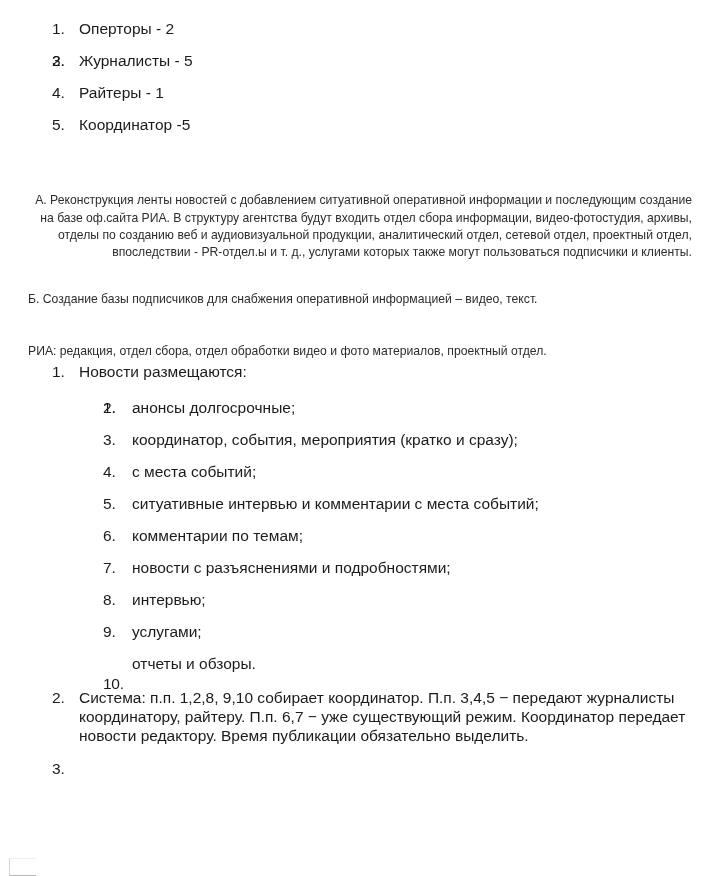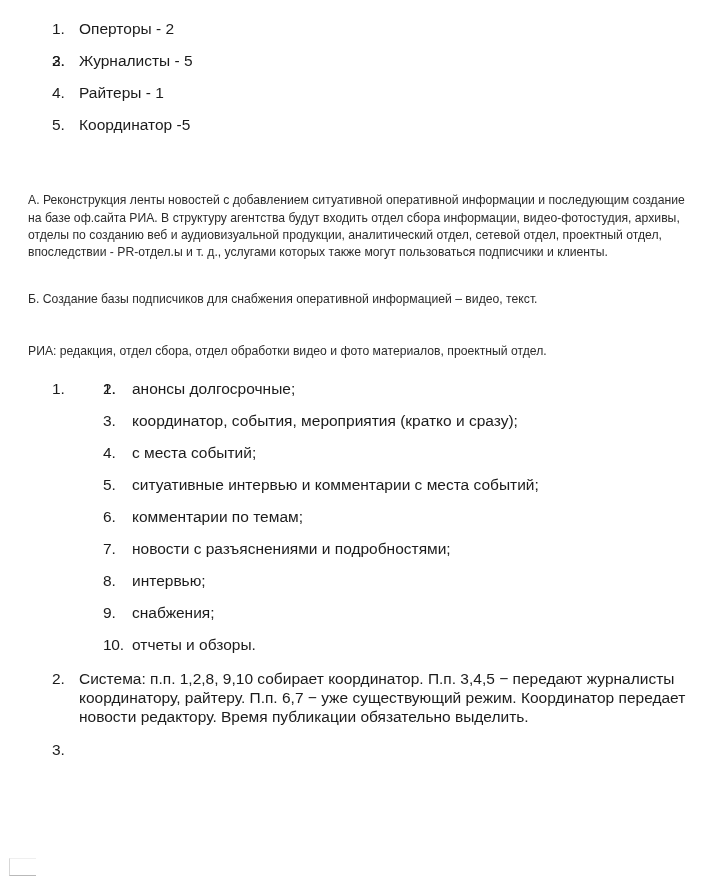--- a/index.html
+++ b/index.html
@@ -81,34 +81,36 @@
   .sublist > li > .marker {
     position: absolute;
     left: 0;
     top: 0;
     width: 24px;
     text-align: left;
   }
   .sublist > li > .marker.wide {
     width: 26px;
     letter-spacing: -0.3px;
+    margin-top: 20px;
   }
 
   
   .para {
     position: absolute;
     font-size: 12.2px;
     line-height: 17.4px;
     color: #2c2c2c;
     text-align: left;
   }
   .para-a {
     left: 28px;
     top: 180px;
     width: 664px;
+    text-align: right;
   }
   .para-b {
     left: 28px;
     top: 279px;
     width: 664px;
   }
   .para-ria {
     left: 28px;
     top: 331px;
     width: 664px;
@@ -155,20 +157,21 @@
 
   <p class="para para-a">А. Реконструкция ленты новостей с добавлением ситуативной оперативной информации и последующим создание на базе оф.сайта РИА. В структуру агентства будут входить отдел сбора информации, видео-фотостудия, архивы, отделы по созданию веб и аудиовизуальной продукции, аналитический отдел, сетевой отдел, проектный отдел, впоследствии - PR-отдел.ы и т. д., услугами которых также могут пользоваться подписчики и клиенты.</p>
 
   <p class="para para-b">Б. Создание базы подписчиков для снабжения оперативной информацией – видео, текст.</p>
 
   <p class="para para-ria">РИА: редакция, отдел сбора, отдел обработки видео и фото материалов, проектный отдел.</p>
 
   <ol class="olist list-mid">
     <li>
       <span class="marker">1.</span>
+      <span>Новости размещаются:</span>
 
       <ol class="sublist">
         <li>
           <span class="marker">1.</span>
         </li>
         <li>
           <span class="marker">2.</span>
           <span>анонсы долгосрочные;</span>
         </li>
         <li>
@@ -190,21 +193,21 @@
         <li>
           <span class="marker">7.</span>
           <span>новости с разъяснениями и подробностями;</span>
         </li>
         <li>
           <span class="marker">8.</span>
           <span>интервью;</span>
         </li>
         <li>
           <span class="marker">9.</span>
-          <span>снабжения;</span>
+          <span>услугами;</span>
         </li>
         <li>
           <span class="marker wide">10.</span>
           <span>отчеты и обзоры.</span>
         </li>
       </ol>
     </li>
 
     <li class="tail-item" style="margin-top:15px;">
       <span class="marker">2.</span>

